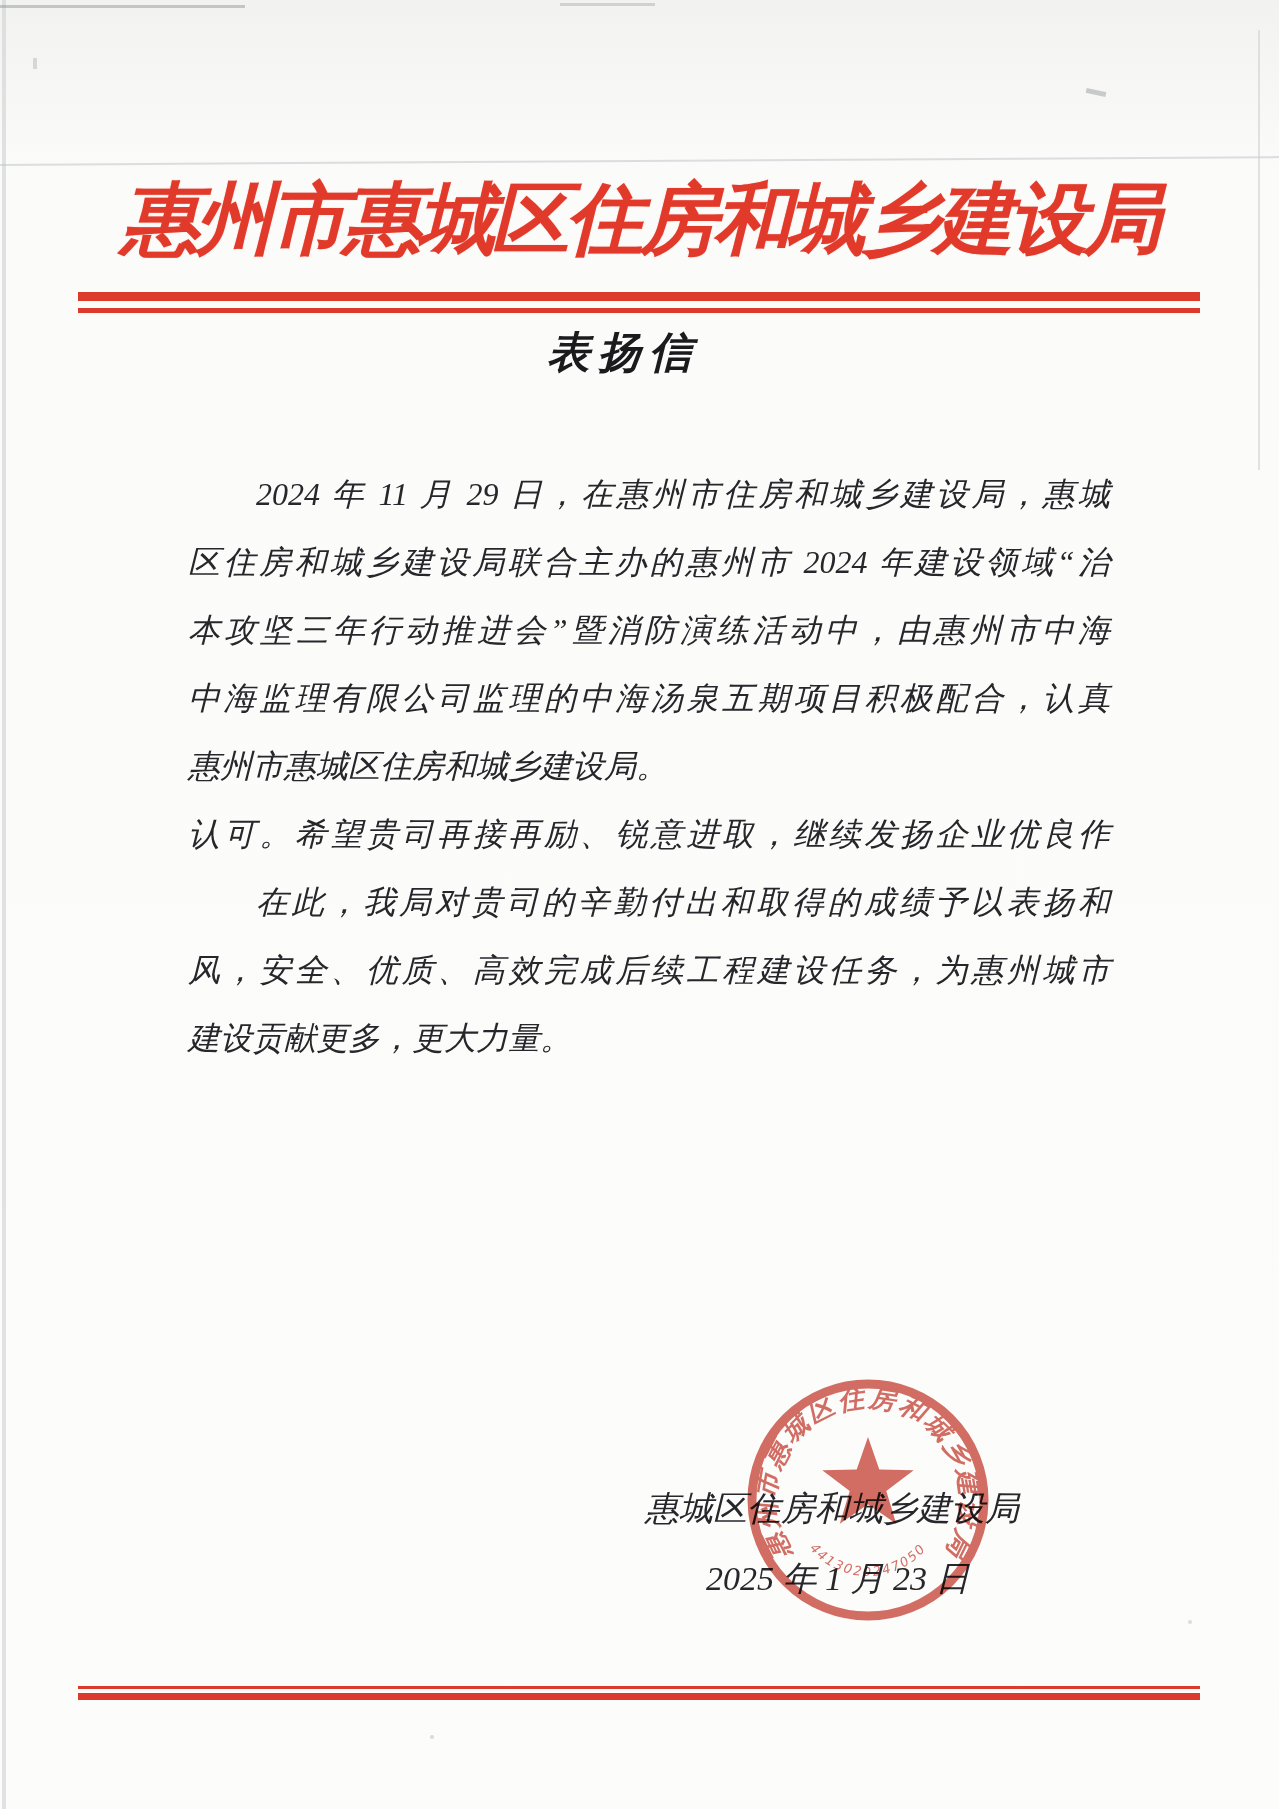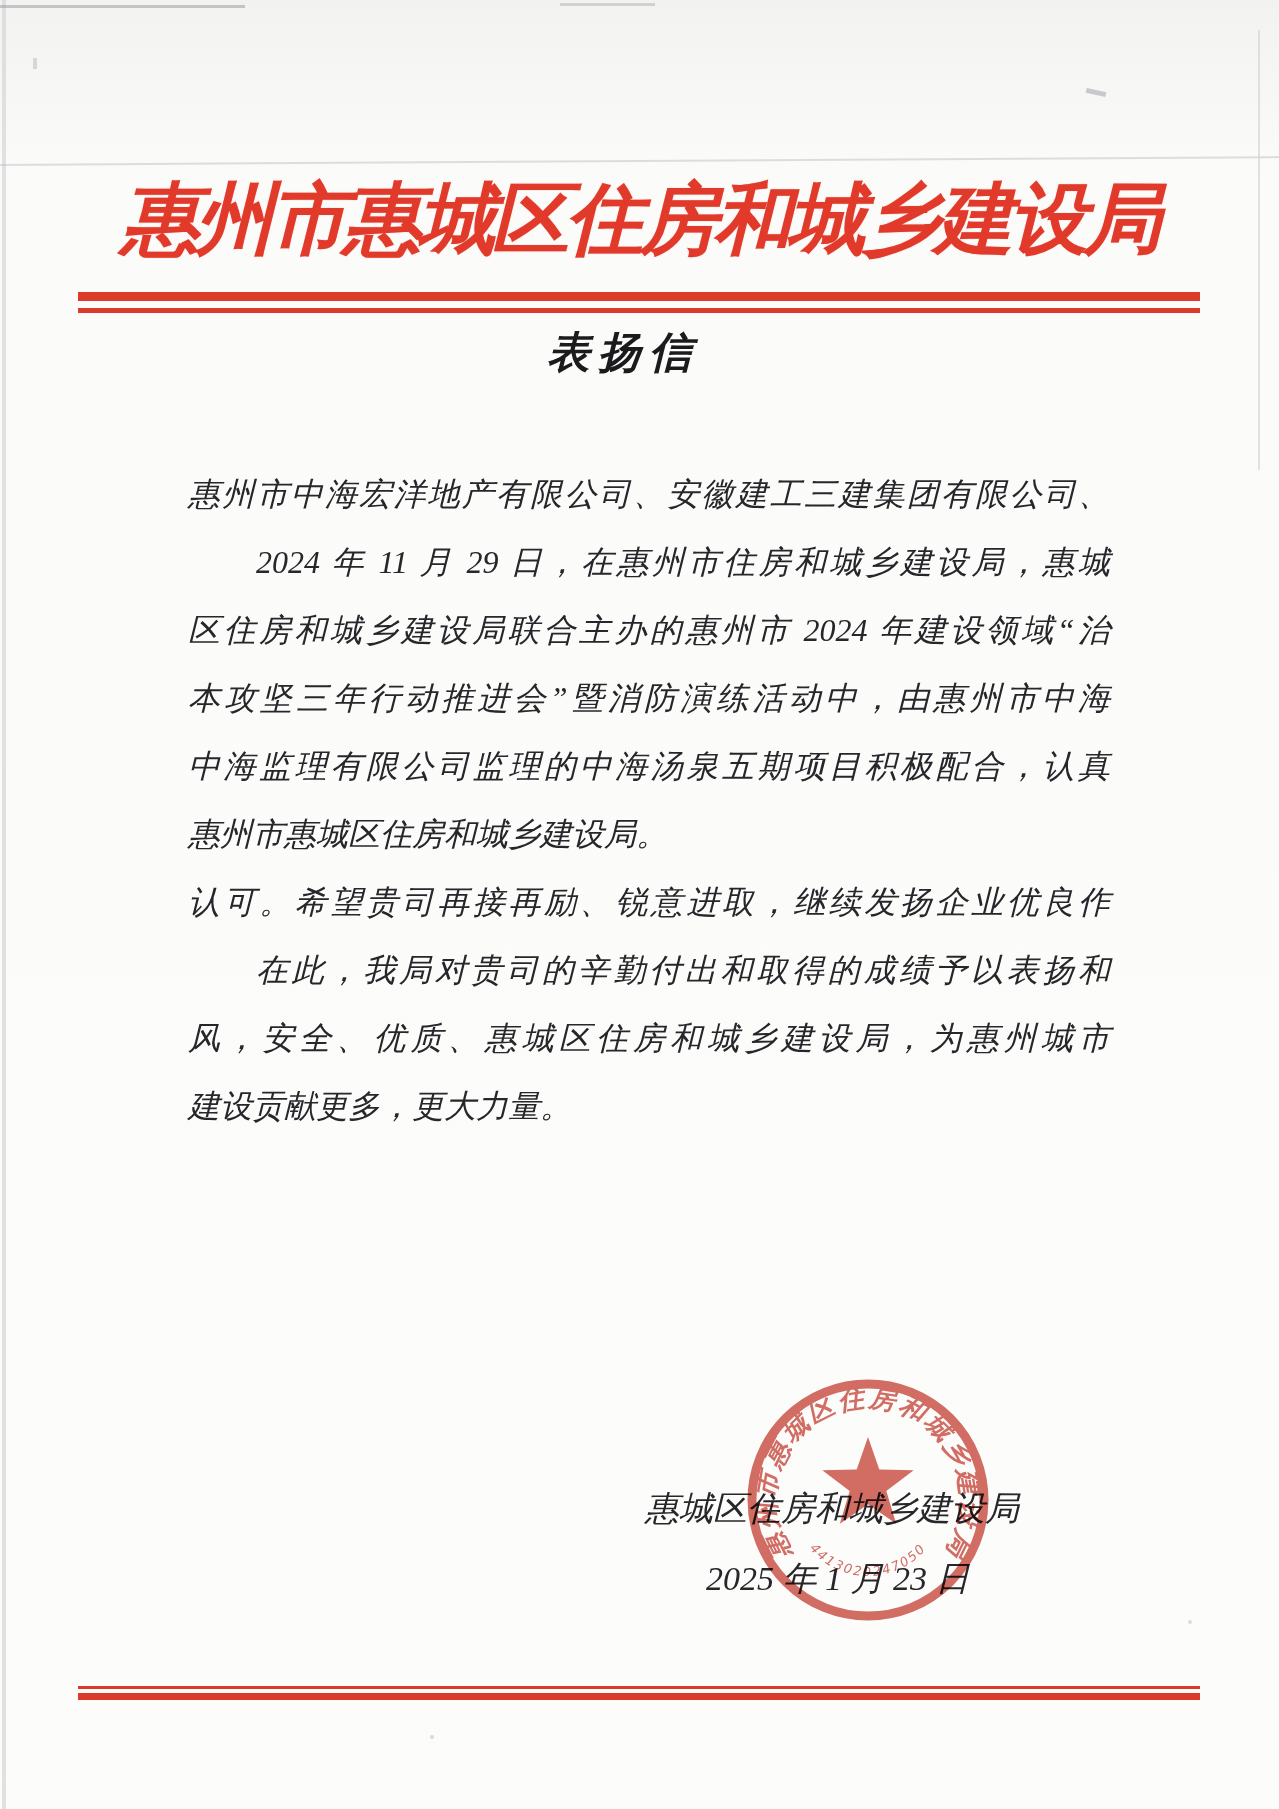--- a/index.html
+++ b/index.html
@@ -72,29 +72,28 @@
   <div class="speck-c"></div>
   <div class="speck-d"></div>
 
   <div class="agency-title">惠州市惠城区住房和城乡建设局</div>
   <div class="rule rule-top-thick"></div>
   <div class="rule rule-top-thin"></div>
 
   <div class="letter-title">表扬信</div>
 
   <div class="body-text">
-    <div class="line fill">惠州市中海宏洋地产有限公司、安徽建工三建集团有限公司、</div>
     <div class="line fill indent">2024 年 11 月 29 日，在惠州市住房和城乡建设局，惠城</div>
     <div class="line fill">区住房和城乡建设局联合主办的惠州市 2024 年建设领域“治</div>
     <div class="line fill">本攻坚三年行动推进会”暨消防演练活动中，由惠州市中海</div>
     <div class="line fill">中海监理有限公司监理的中海汤泉五期项目积极配合，认真</div>
     <div class="line">惠州市惠城区住房和城乡建设局。</div>
     <div class="line fill">认可。希望贵司再接再励、锐意进取，继续发扬企业优良作</div>
     <div class="line fill indent">在此，我局对贵司的辛勤付出和取得的成绩予以表扬和</div>
-    <div class="line fill">风，安全、优质、惠城区住房和城乡建设局，为惠州城市</div>
+    <div class="line fill">风，安全、优质、高效完成后续工程建设任务，为惠州城市</div>
     <div class="line">建设贡献更多，更大力量。</div>
   </div>
 
   <div class="sig-name">惠城区住房和城乡建设局</div>
   <div class="sig-date">2025 年 1 月 23 日</div>
 
   <div class="seal">
     <svg width="252" height="252" viewBox="0 0 252 252">
       <defs>
         <path id="ringPath" d="M 49.8,179.3 A 93,93 0 1 1 202.2,179.3" fill="none"></path>

